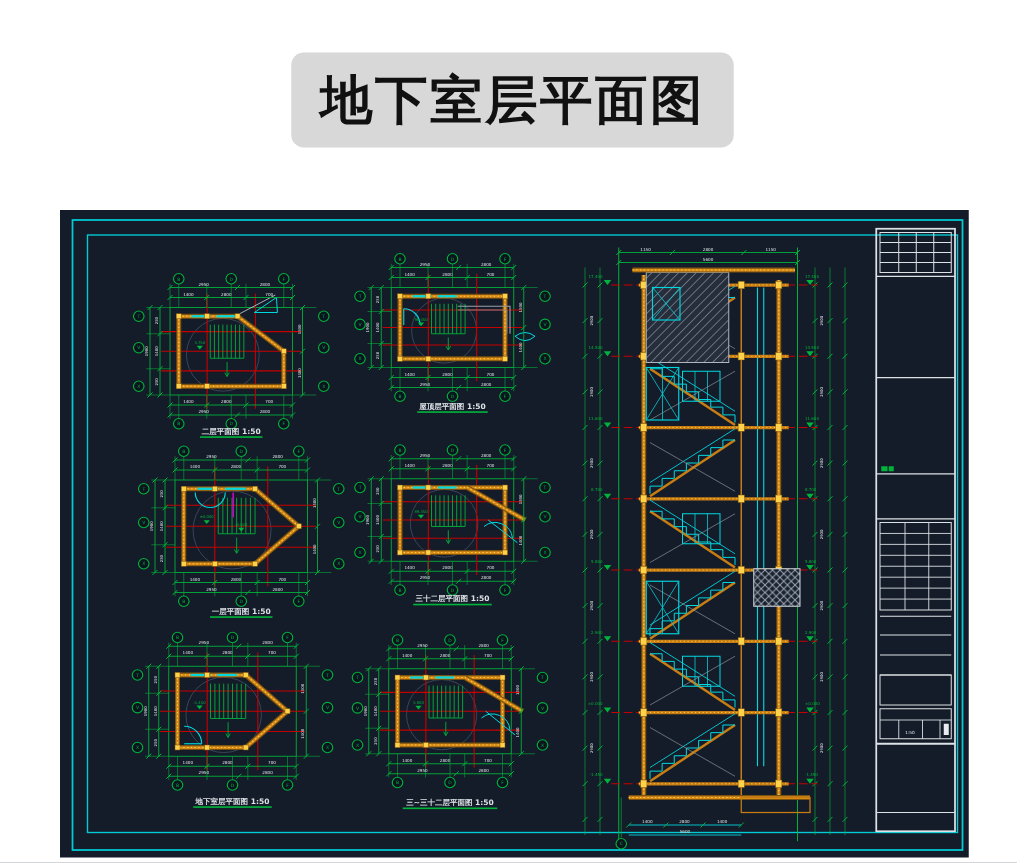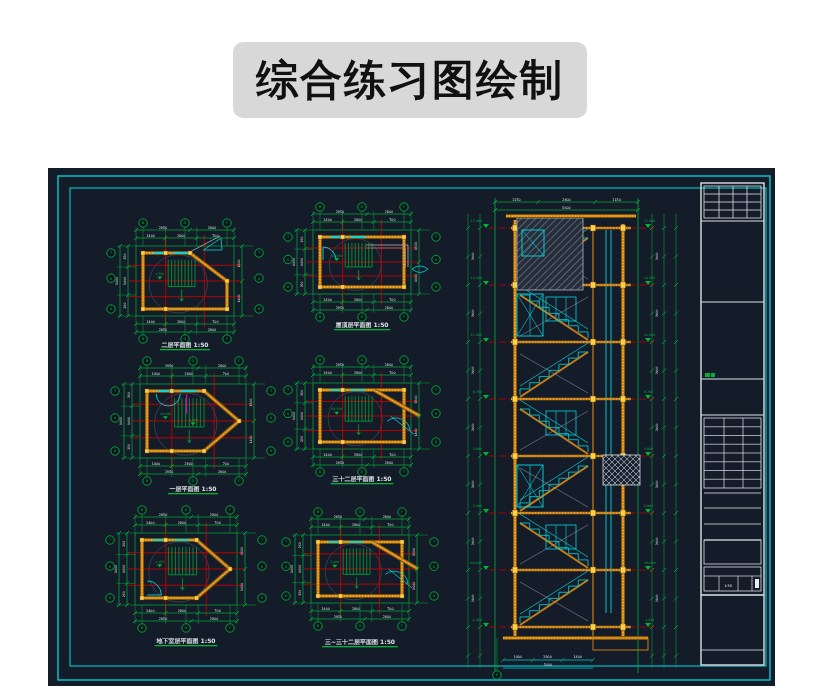--- a/index.html
+++ b/index.html
@@ -10,21 +10,21 @@
   .banner span{font-size:42px;font-weight:bold;color:#111111;letter-spacing:2px;
           font-family:"Liberation Sans","DejaVu Sans",sans-serif;}
   .cad{position:absolute;left:48px;top:168px;width:727px;height:518px;background:#151c29;}
   svg{display:block;}
 </style>
 </head>
 <body>
 <div class="page">
 
 <div class="banner">
-  <span>综合练习图绘制</span>
+  <span>地下室层平面图</span>
 </div>
 
 <div class="cad">
   <svg id="cad" viewBox="0 0 727 518" width="727" height="518">
         <defs>
           <pattern id="hatch" width="5" height="5" patternUnits="userSpaceOnUse" patternTransform="rotate(45)">
             <rect width="5" height="5" fill="#262e3c"></rect>
             <line x1="0" y1="0" x2="0" y2="5" stroke="#7d8795" stroke-width="1.2"></line>
           </pattern>
           <pattern id="xhatch" width="6" height="6" patternUnits="userSpaceOnUse">

